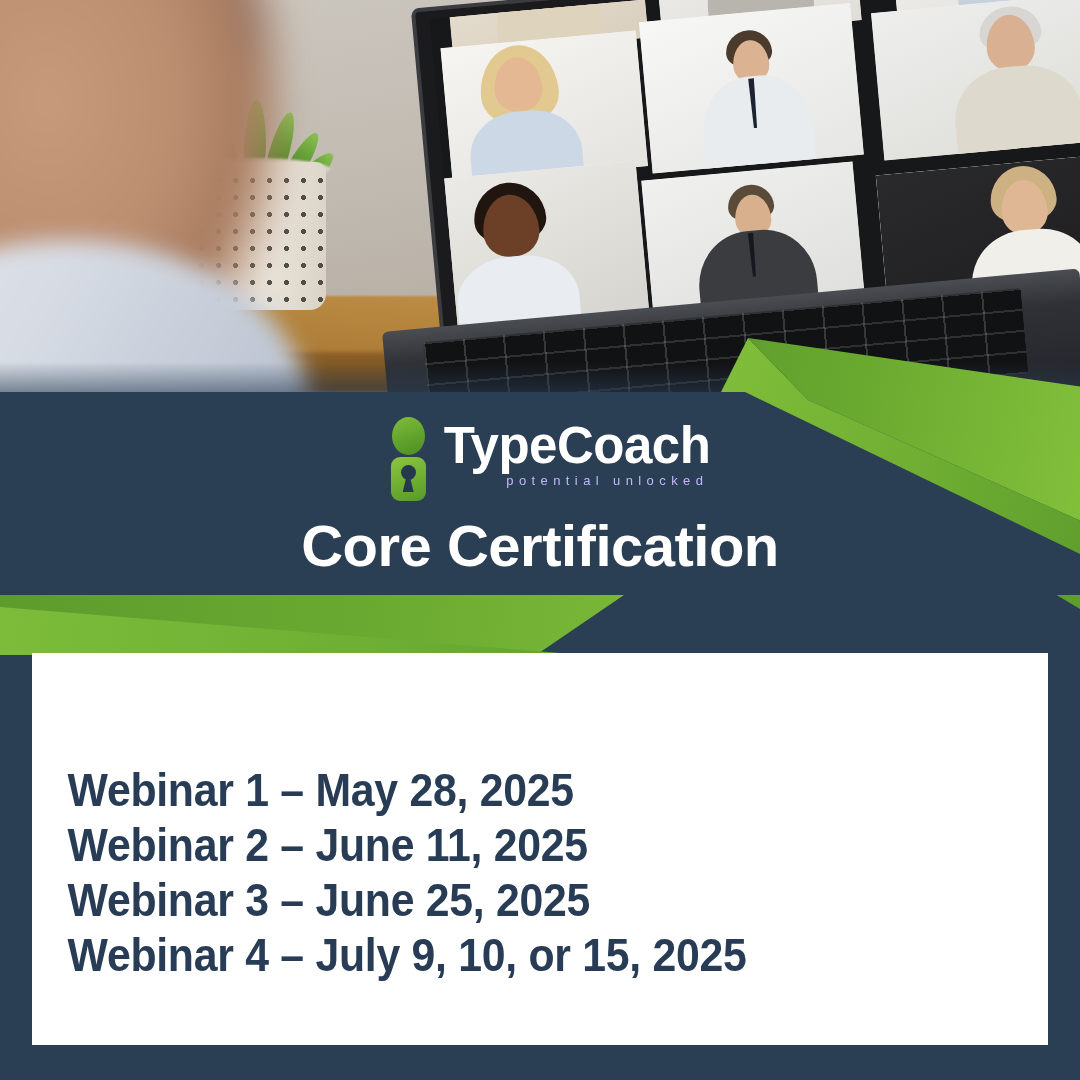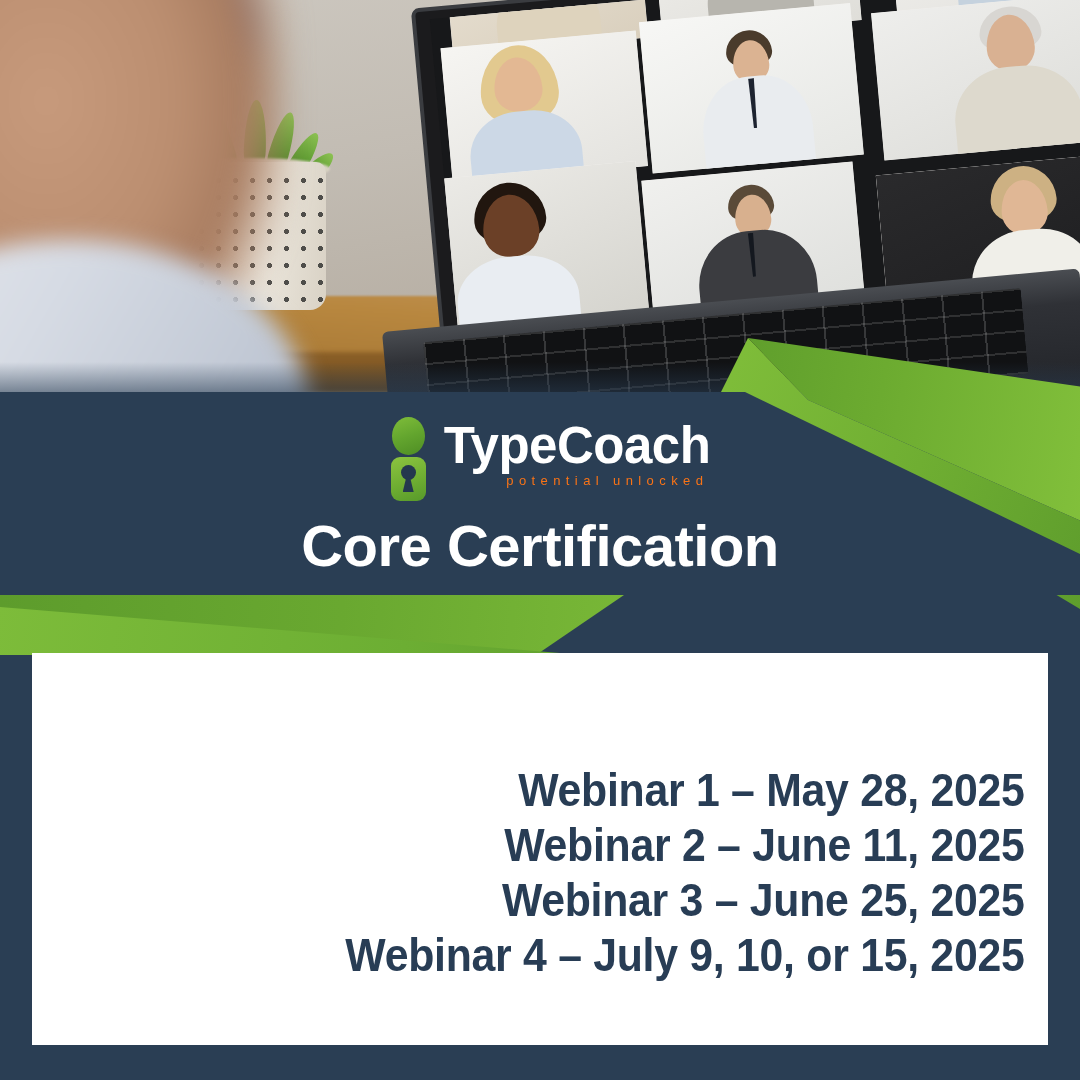--- a/index.html
+++ b/index.html
@@ -179,21 +179,21 @@
     background:#24384e;
     clip-path:polygon(38% 0, 62% 0, 100% 100%, 0 100%);
   }
   .logo-type { position:relative; }
   .logo-word {
     font-size:51px; font-weight:700; color:#ffffff;
     letter-spacing:-.5px; line-height:1;
     font-family:"Liberation Sans", sans-serif;
   }
   .logo-tag {
-    font-size:13px; color:#f97316; letter-spacing:5.4px;
+    font-size:13px; color:#c4b5fd; letter-spacing:5.4px;
     text-align:right; margin-top:2px; padding-right:2px;
     font-family:"Liberation Sans", sans-serif;
   }
 
   .poster-title {
     position:absolute; left:0; top:512px; width:1080px;
     text-align:center;
     font-size:58px; font-weight:700; color:#ffffff;
     letter-spacing:-.5px;
   }
@@ -216,22 +216,21 @@
     background:#ffffff;
   }
   .series {
     position:absolute; left:0; top:40px; width:1016px;
     text-align:center;
     font-size:44px; font-weight:700; color:#37762f;
     letter-spacing:.2px;
   }
   .dates {
     position:absolute; left:0; top:110px; width:1016px;
-    text-align:right;
-    margin-left:12px;
+    text-align:left;
   }
   .date-line {
     font-size:46px; font-weight:700; color:#283d55;
     line-height:55px; white-space:nowrap;
     letter-spacing:-.3px;
     transform:scaleX(.93);
   }
 </style>
 </head>
 <body>

